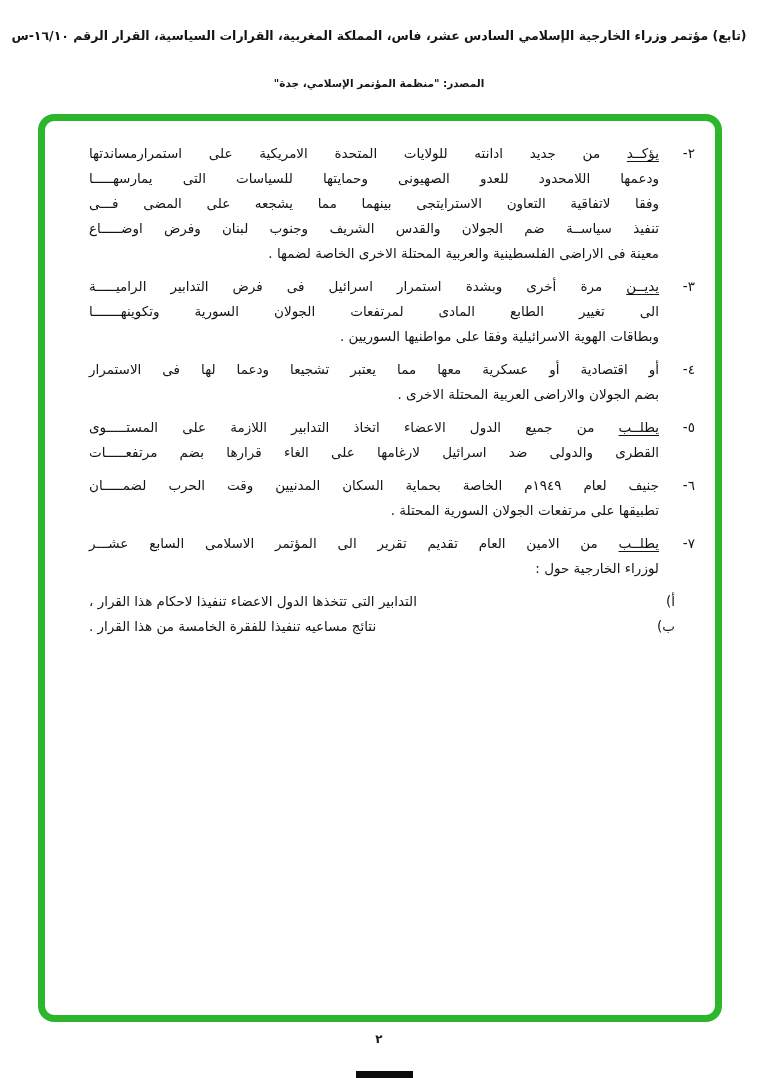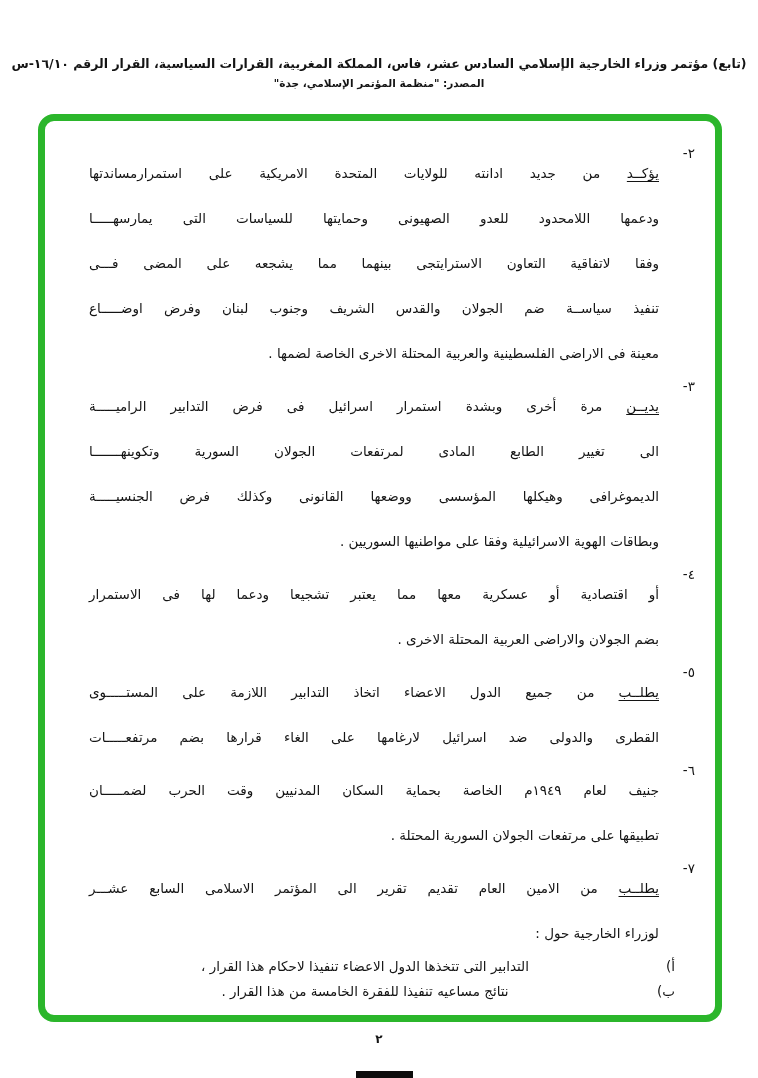--- a/index.html
+++ b/index.html
@@ -10,21 +10,21 @@
     width: 758px;
     height: 1078px;
     background: #ffffff;
     position: relative;
     overflow: hidden;
     font-family: "DejaVu Sans", sans-serif;
     color: #141414;
   }
   .header-line1 {
     position: absolute;
-    top: 56px;
+    top: 28px;
     left: 0;
     right: 0;
     text-align: center;
     direction: rtl;
     font-size: 12.5px;
     font-weight: bold;
     white-space: nowrap;
     letter-spacing: 0.1px;
   }
   .header-line2 {
@@ -58,21 +58,21 @@
     margin-bottom: 8px;
   }
   .num {
     flex: 0 0 24px;
     width: 24px;
     margin-left: 12px;
     text-align: right;
     line-height: 25px;
   }
   .lines { flex: 1; min-width: 0; }
-  .line { line-height: 25px; margin-top: 20px; }
+  .line { line-height: 25px; }
   .jl {
     text-align: justify;
     text-align-last: justify;
   }
   .last { text-align: right; }
   .lead {
     text-decoration: underline;
     text-underline-offset: 3px;
   }
   .subitems {
@@ -81,21 +81,21 @@
   .subitem {
     display: flex;
     line-height: 25px;
   }
   .submarker {
     flex: 0 0 24px;
     width: 24px;
     margin-left: 10px;
     text-align: right;
   }
-  .subtext { flex: 1; text-align: center; }
+  .subtext { flex: 1; text-align: left; }
   .page-number {
     position: absolute;
     top: 1032px;
     left: 0;
     right: 0;
     text-align: center;
     font-size: 12px;
     font-weight: bold;
   }
   .scan-artifact {
@@ -125,21 +125,20 @@
         <div class="line jl">تنفيذ سياســة ضم الجولان والقدس الشريف وجنوب لبنان وفرض اوضـــــاع</div>
         <div class="line last">معينة فى الاراضى الفلسطينية والعربية المحتلة الاخرى الخاصة لضمها .</div>
       </div>
     </div>
 
     <div class="para">
       <div class="num">٣-</div>
       <div class="lines">
         <div class="line jl"><span class="lead">يديــن</span> <span>مرة أخرى وبشدة استمرار اسرائيل فى فرض التدابير الراميـــــة</span></div>
         <div class="line jl">الى تغيير الطابع المادى لمرتفعات الجولان السورية وتكوينهـــــــا</div>
-        <div class="line jl">الديموغرافى وهيكلها المؤسسى ووضعها القانونى وكذلك فرض الجنسيـــــة</div>
         <div class="line last">وبطاقات الهوية الاسرائيلية وفقا على مواطنيها السوريين .</div>
       </div>
     </div>
 
     <div class="para">
       <div class="num">٤-</div>
       <div class="lines">
         <div class="line jl">أو اقتصادية أو عسكرية معها مما يعتبر تشجيعا ودعما لها فى الاستمرار</div>
         <div class="line last">بضم الجولان والاراضى العربية المحتلة الاخرى .</div>
       </div>

